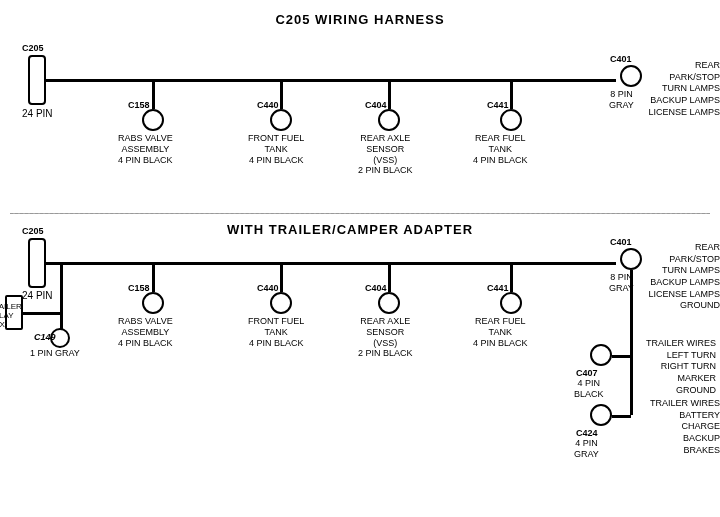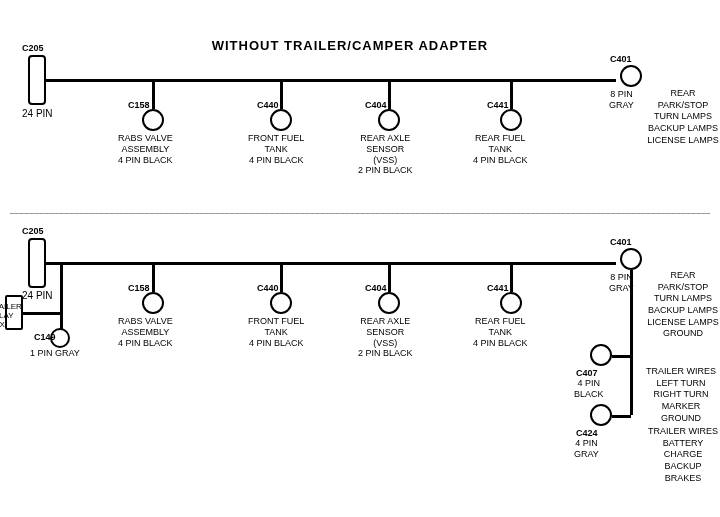--- a/index.html
+++ b/index.html
@@ -50,33 +50,32 @@
       width: 3px;
     }
     .label-text {
       position: absolute;
       text-align: center;
       line-height: 1.2;
       font-size: 10px;
     }
     .label-text-left {
       position: absolute;
-      text-align: center;
+      text-align: right;
       line-height: 1.2;
       font-size: 9px;
-      margin-top: 28px;
     }
   </style>
 </head>
 <body>
 
 <div class="diagram-area">
 
+  <div class="page-title" style="position:absolute;top:4px;left:0;right:0;">C205 WIRING HARNESS</div>
 
-  <div class="section-label" style="position:absolute;top:38px;left:80px;right:100px;">WITHOUT  TRAILER/CAMPER ADAPTER</div>
 
   <div style="position:absolute;top:55px;left:28px;width:18px;height:50px;border:2.5px solid #000;border-radius:4px;background:#fff;"></div>
 
   <div class="label-text" style="position:absolute;top:43px;left:22px;font-size:9px;font-weight:bold;">C205</div>
 
   <div class="label-text" style="position:absolute;top:108px;left:22px;">24 PIN</div>
 
   <div class="line-h" style="top:79px;left:46px;width:570px;"></div>
 
   <div class="connector-circle" style="top:65px;left:620px;width:22px;height:22px;"></div>
@@ -99,41 +98,42 @@
   <div class="label-text" style="position:absolute;top:100px;left:365px;font-size:9px;font-weight:bold;">C404</div>
   <div class="label-text" style="position:absolute;top:133px;left:358px;font-size:9px;line-height:1.2;">REAR AXLE<br>SENSOR<br>(VSS)<br>2 PIN BLACK</div>
 
   <div class="line-v" style="top:79px;left:510px;height:30px;"></div>
   <div class="connector-circle" style="top:109px;left:500px;width:22px;height:22px;"></div>
   <div class="label-text" style="position:absolute;top:100px;left:487px;font-size:9px;font-weight:bold;">C441</div>
   <div class="label-text" style="position:absolute;top:133px;left:473px;font-size:9px;line-height:1.2;">REAR FUEL<br>TANK<br>4 PIN BLACK</div>
 
   <div style="position:absolute;top:213px;left:10px;right:10px;height:1px;background:#aaa;border-top:1px dashed #999;"></div>
 
+  <div class="section-label" style="position:absolute;top:222px;left:80px;right:100px;">WITH TRAILER/CAMPER ADAPTER</div>
 
   <div style="position:absolute;top:238px;left:28px;width:18px;height:50px;border:2.5px solid #000;border-radius:4px;background:#fff;"></div>
   <div class="label-text" style="position:absolute;top:226px;left:22px;font-size:9px;font-weight:bold;">C205</div>
   <div class="label-text" style="position:absolute;top:290px;left:22px;">24 PIN</div>
 
   <div class="line-h" style="top:262px;left:46px;width:570px;"></div>
 
   <div class="connector-circle" style="top:248px;left:620px;width:22px;height:22px;"></div>
   <div class="label-text" style="position:absolute;top:237px;left:610px;font-size:9px;font-weight:bold;">C401</div>
   <div class="label-text-left" style="position:absolute;top:242px;left:646px;font-size:9px;line-height:1.3;">REAR PARK/STOP<br>TURN LAMPS<br>BACKUP LAMPS<br>LICENSE LAMPS<br>GROUND</div>
   <div class="label-text" style="position:absolute;top:272px;left:609px;font-size:9px;">8 PIN<br>GRAY</div>
 
   <div class="line-v" style="top:262px;left:60px;height:50px;"></div>
 
   <div class="line-h" style="top:312px;left:20px;width:42px;"></div>
 
   <div style="position:absolute;top:295px;left:5px;width:18px;height:35px;border:2px solid #000;border-radius:2px;background:#fff;"></div>
   <div class="label-text" style="position:absolute;top:302px;left:-12px;font-size:8px;line-height:1.15;width:18px;text-align:left;">TRAILER<br>RELAY<br>BOX</div>
 
   <div class="connector-circle" style="top:328px;left:50px;width:20px;height:20px;"></div>
-  <div class="label-text" style="position:absolute;top:332px;left:34px;font-size:9px;font-weight:bold;">C149</div>
+  <div class="label-text" style="position:absolute;top:332px;left:34px;font-size:9px;font-weight:bold;font-style:italic;">C149</div>
   <div class="label-text" style="position:absolute;top:348px;left:30px;font-size:9px;">1 PIN GRAY</div>
 
   <div class="line-v" style="top:312px;left:60px;height:17px;"></div>
 
   <div class="line-v" style="top:262px;left:152px;height:30px;"></div>
   <div class="connector-circle" style="top:292px;left:142px;width:22px;height:22px;"></div>
   <div class="label-text" style="position:absolute;top:283px;left:128px;font-size:9px;font-weight:bold;">C158</div>
   <div class="label-text" style="position:absolute;top:316px;left:118px;font-size:9px;line-height:1.2;">RABS VALVE<br>ASSEMBLY<br>4 PIN BLACK</div>
 
   <div class="line-v" style="top:262px;left:280px;height:30px;"></div>

